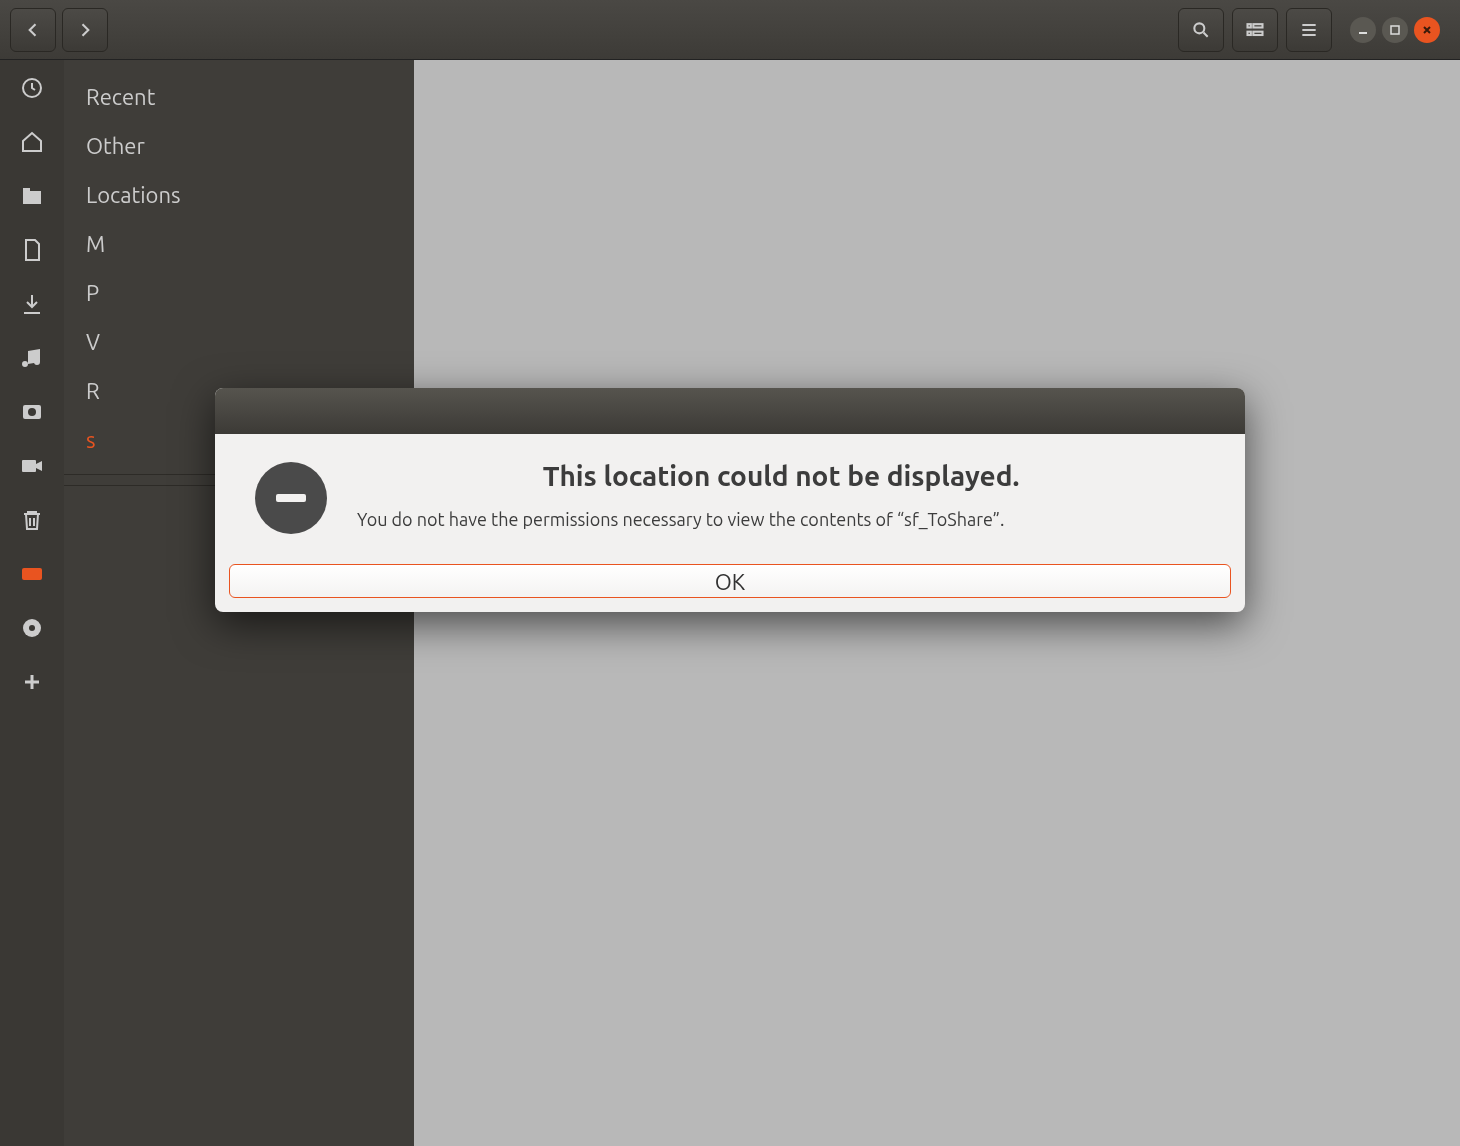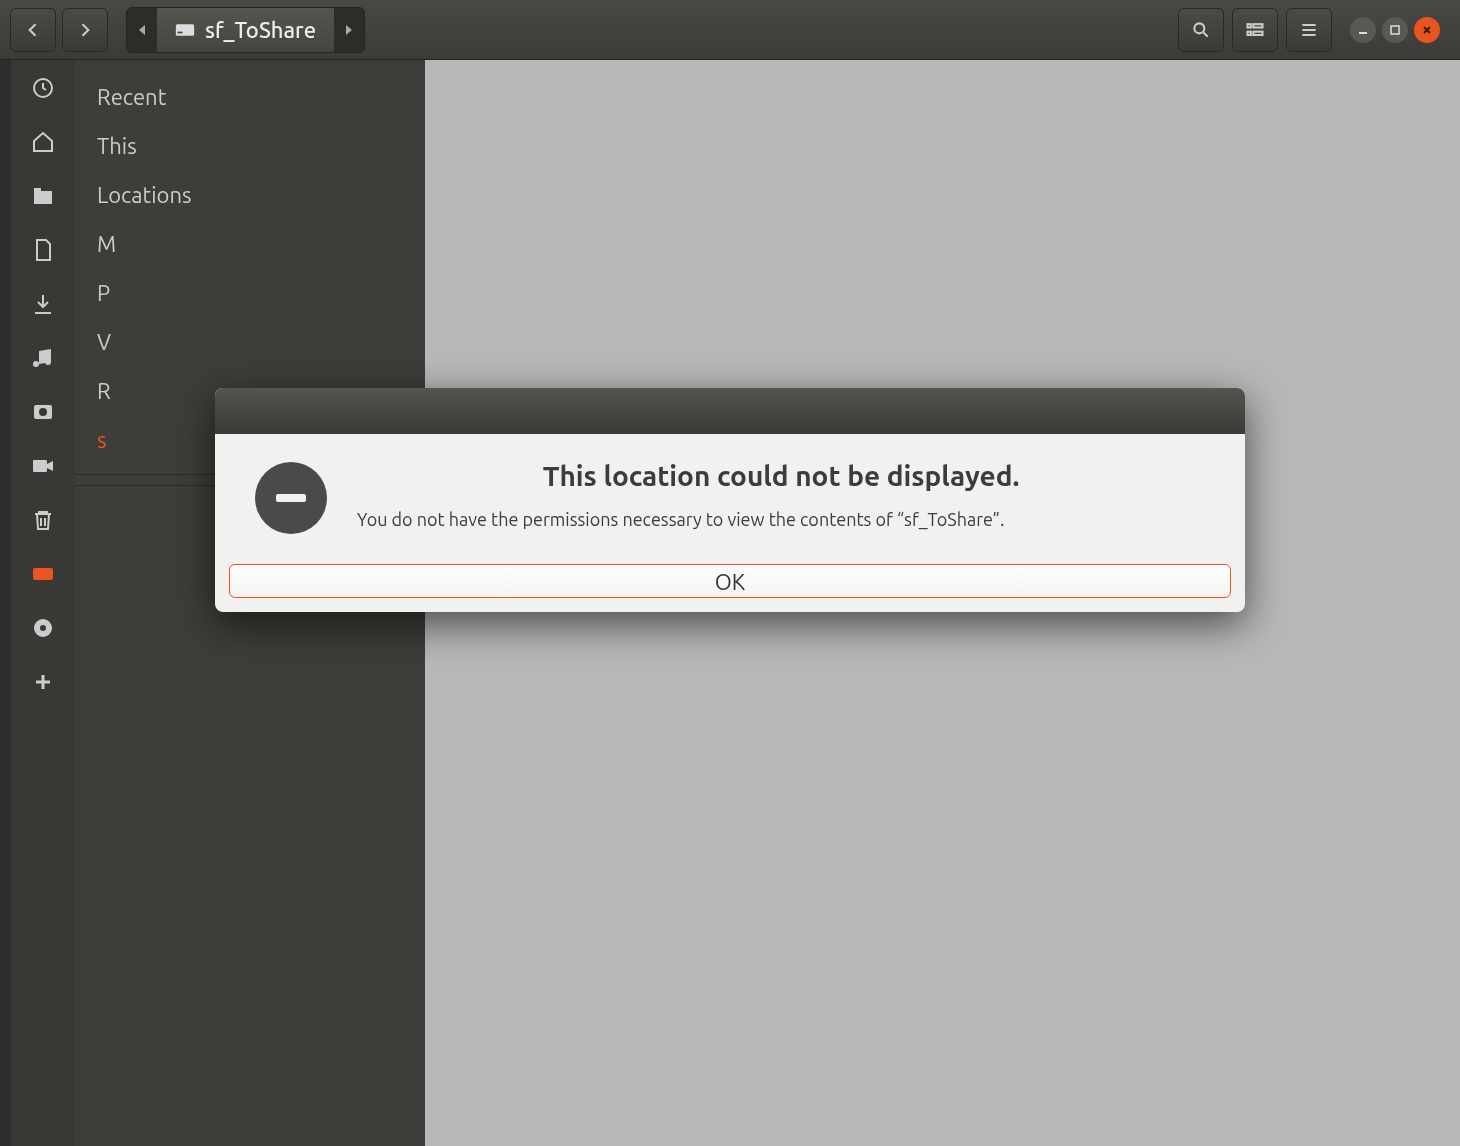--- a/index.html
+++ b/index.html
@@ -47,21 +47,21 @@
 .win-controls { display: flex; gap: 6px; margin-left: 10px; }
 .win-btn {
   width: 26px; height: 26px; border-radius: 50%;
   background: #5a5852; display: flex; align-items: center; justify-content: center;
   cursor: pointer;
 }
 .win-btn.close { background: #e95420; }
 .win-btn svg { width: 12px; height: 12px; }
 
 
-.body { display: flex; height: calc(100% - 60px); margin-left: 11px; }
+.body { display: flex; height: calc(100% - 60px); }
 .launcher {
   width: 64px; background: #3a3834;
   display: flex; flex-direction: column; align-items: center;
   padding-top: 14px; gap: 26px;
 }
 .launcher .licon { width: 28px; height: 28px; color: #ccc; display: flex; align-items: center; justify-content: center; }
 .launcher .licon.active { color: #e95420; }
 .launcher .licon svg { width: 24px; height: 24px; }
 
 .sidebar {
@@ -130,39 +130,20 @@
 <div class="toolbar">
   <div class="nav-group">
     <div class="tbtn">
       <svg viewBox="0 0 24 24">
           <path d="M15 5l-7 7 7 7"></path>
         </svg>
     </div>
     <div class="tbtn">
       <svg viewBox="0 0 24 24">
           <path d="M9 5l7 7-7 7"></path>
-        </svg>
-    </div>
-  </div>
-  <div class="breadcrumb">
-    <div class="crumb-arrow">
-      <svg width="12" height="14" viewBox="0 0 12 14">
-          <path d="M9 2L3 7l6 5z" fill="#aaa"></path>
-        </svg>
-    </div>
-    <div class="crumb-item">
-      <svg viewBox="0 0 24 20">
-          <rect x="1" y="3" width="22" height="14" rx="2"></rect>
-          <rect x="3" y="12" width="6" height="2" fill="#46443e"></rect>
-        </svg>
-      <span>sf_ToShare</span>
-    </div>
-    <div class="crumb-arrow">
-      <svg width="12" height="14" viewBox="0 0 12 14">
-          <path d="M3 2l6 5-6 5z" fill="#aaa"></path>
         </svg>
     </div>
   </div>
   <div class="spacer"></div>
   <div class="right-group">
     <div class="tbtn">
       <svg viewBox="0 0 24 24">
           <circle cx="10" cy="10" r="6"></circle>
           <path d="M15 15l5 5"></path>
         </svg>
@@ -266,21 +247,21 @@
           <path d="M12 5v14M5 12h14"></path>
         </svg>
       </div>
   </div>
 
   <div class="sidebar">
     <div class="sbitem">
         <span>Recent</span>
       </div>
     <div class="sbitem">
-        <span>This</span>
+        <span>Other</span>
       </div>
     <div class="sbitem">
         <span>Locations</span>
       </div>
     <div class="sbitem">
         <span>M</span>
       </div>
     <div class="sbitem">
         <span>P</span>
       </div>

